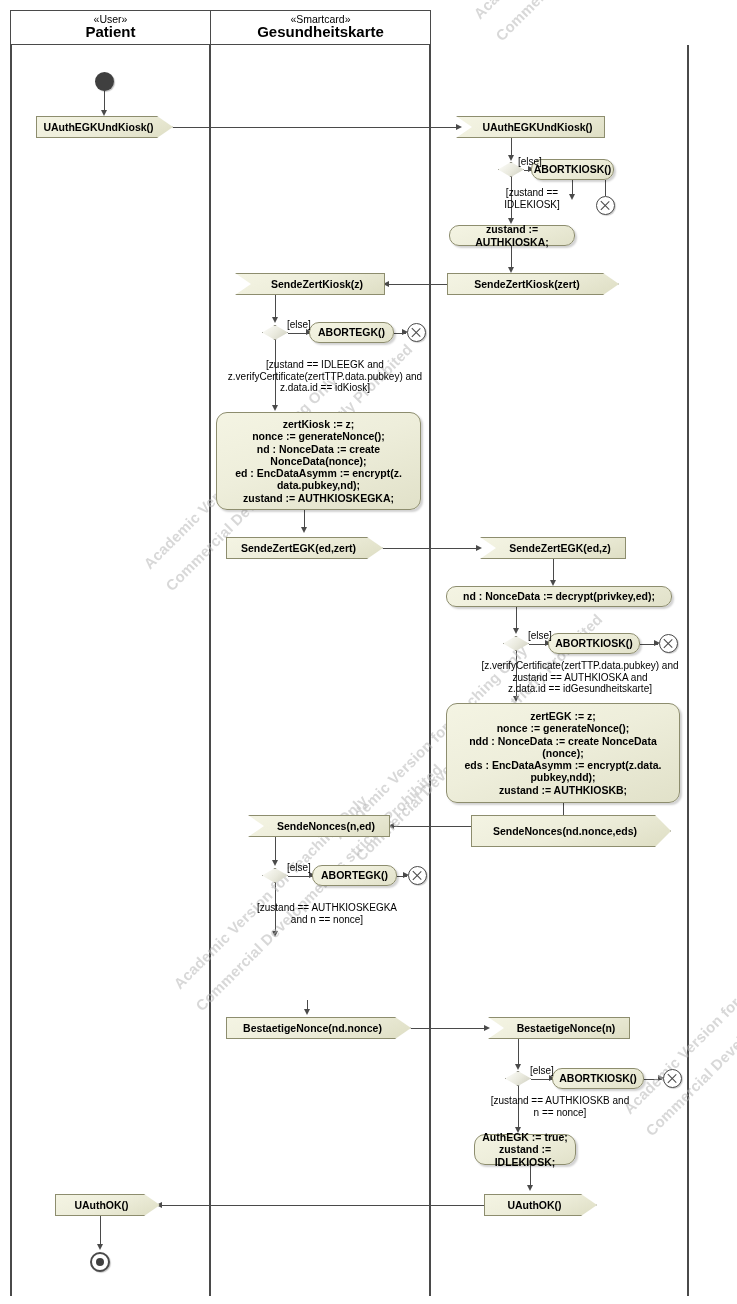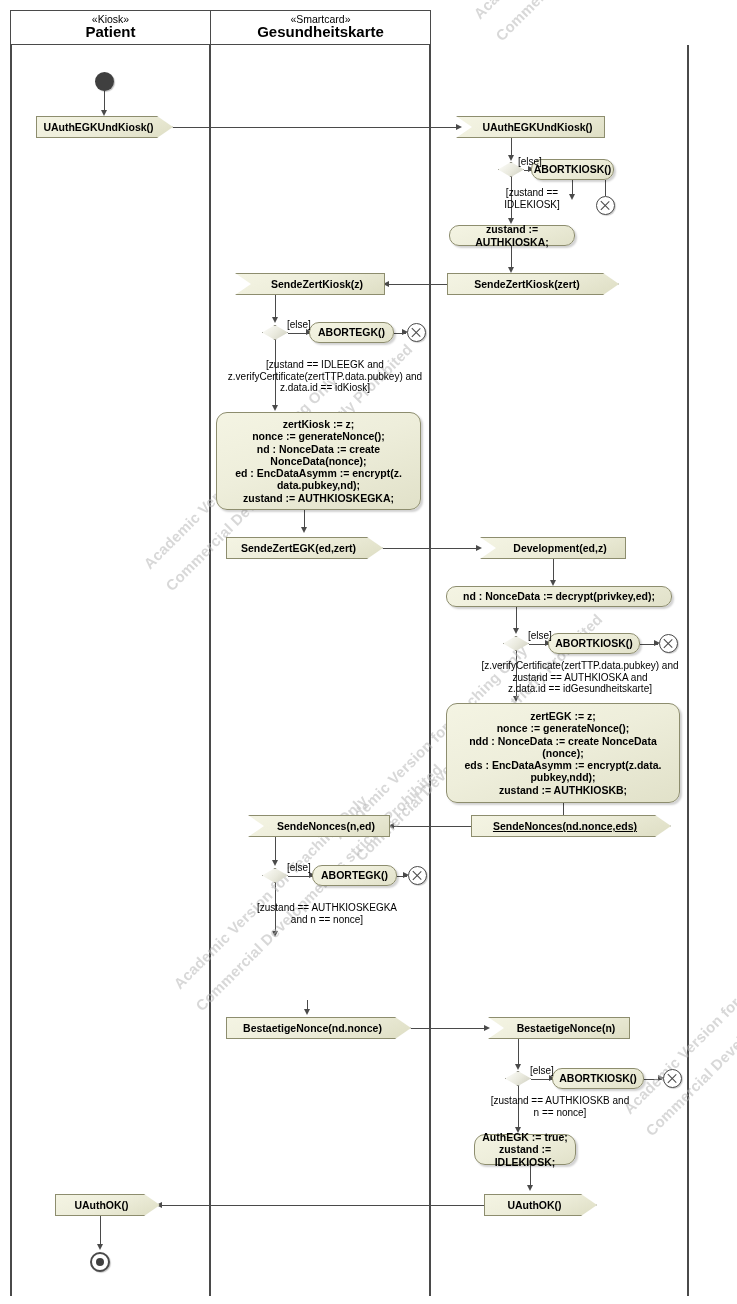--- a/index.html
+++ b/index.html
@@ -199,21 +199,21 @@
 
     <div class="wm" style="left:330px;top:830px;">Academic Version for Teaching Only</div>
     <div class="wm" style="left:352px;top:852px;">Commercial Development is strictly Prohibited</div>
     <div class="wm" style="left:170px;top:980px;">Academic Version for Teaching Only</div>
     <div class="wm" style="left:192px;top:1002px;">Commercial Development is strictly Prohibited</div>
     <div class="wm" style="left:620px;top:1105px;">Academic Version for Teaching Only</div>
     <div class="wm" style="left:642px;top:1127px;">Commercial Development is strictly Prohibited</div>
   </div>
 
   <div class="lane-head" style="left:10px;width:201px;">
-    <span class="stereo">«Kiosk»</span>
+    <span class="stereo">«User»</span>
     <span class="lname">Patient</span>
   </div>
   <div class="lane-head" style="left:210px;width:221px;">
     <span class="stereo">«Smartcard»</span>
     <span class="lname">Gesundheitskarte</span>
   </div>
 
   <div class="lane-div" style="left:10px;top:45px;height:1251px;"></div>
   <div class="lane-div" style="left:209px;top:45px;height:1251px;"></div>
   <div class="lane-div" style="left:429px;top:45px;height:1251px;"></div>
@@ -261,21 +261,21 @@
   <div class="node action small" style="left:449px;top:225px;width:126px;height:21px;">zustand := AUTHKIOSKA;</div>
 
   <div class="vline" style="left:511px;top:246px;height:24px;"></div>
   <div class="arrow-d" style="left:508px;top:267px;"></div>
 
   <div class="node sig-send" style="left:447px;top:273px;width:172px;height:22px;">SendeZertKiosk(zert)</div>
 
   <div class="hline" style="left:385px;top:284px;width:64px;"></div>
   <div class="arrow-l" style="left:383px;top:280.5px;"></div>
 
-  <div class="node sig-recv" style="left:480px;top:537px;width:146px;height:22px;">Development(ed,z)</div>
+  <div class="node sig-recv" style="left:480px;top:537px;width:146px;height:22px;">SendeZertEGK(ed,z)</div>
 
   <div class="vline" style="left:553px;top:559px;height:24px;"></div>
   <div class="arrow-d" style="left:550px;top:580px;"></div>
 
   <div class="node action small" style="left:446px;top:586px;width:226px;height:21px;">nd : NonceData := decrypt(privkey,ed);</div>
 
   <div class="vline" style="left:516px;top:607px;height:24px;"></div>
   <div class="arrow-d" style="left:513px;top:628px;"></div>
   <div class="node decision" style="left:503px;top:636px;"></div>
 
@@ -300,21 +300,21 @@
 nonce := generateNonce();
 ndd : NonceData := create NonceData
 (nonce);
 eds : EncDataAsymm := encrypt(z.data.
 pubkey,ndd);
 zustand := AUTHKIOSKB;</div>
 
   <div class="vline" style="left:563px;top:803px;height:18px;"></div>
   <div class="arrow-d" style="left:560px;top:818px;"></div>
 
-  <div class="node sig-send" style="left:471px;top:815px;width:200px;height:22px;text-decoration:underline;">SendeNonces(nd.nonce,eds)</div>
+  <div class="node sig-send" style="left:471px;top:815px;width:200px;height:32px;">SendeNonces(nd.nonce,eds)</div>
 
   <div class="hline" style="left:390px;top:826px;width:81px;"></div>
   <div class="arrow-l" style="left:388px;top:822.5px;"></div>
 
   <div class="node sig-recv" style="left:488px;top:1017px;width:142px;height:22px;">BestaetigeNonce(n)</div>
 
   <div class="vline" style="left:518px;top:1039px;height:28px;"></div>
   <div class="arrow-d" style="left:515px;top:1064px;"></div>
   <div class="node decision" style="left:505px;top:1071px;"></div>
 

